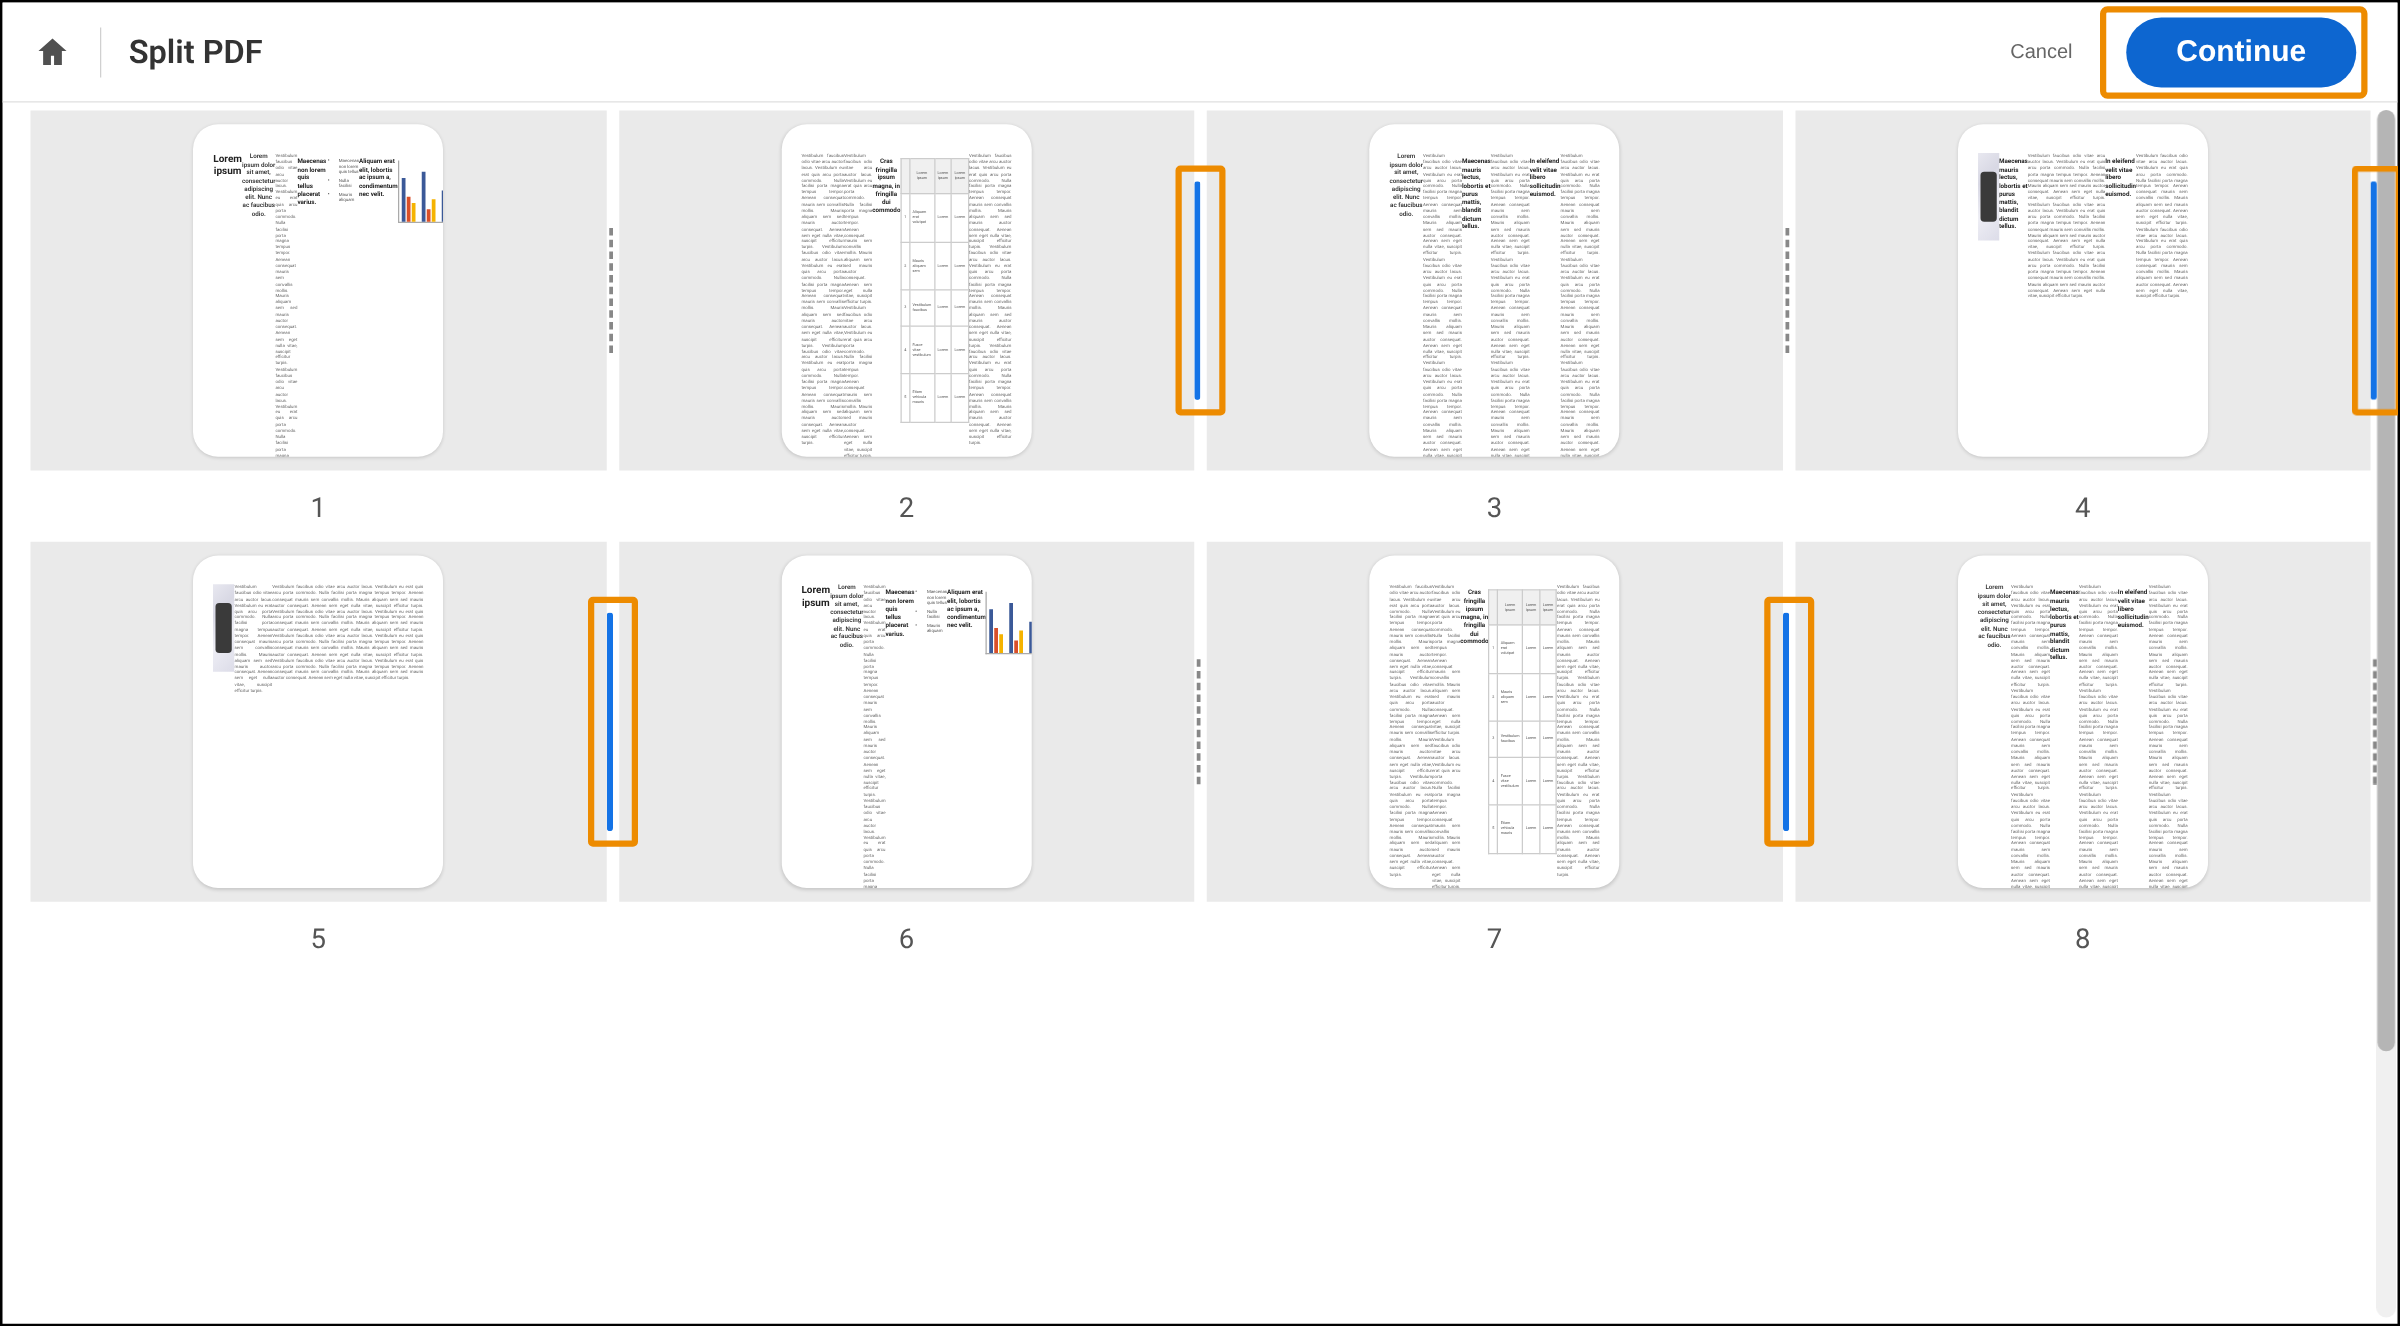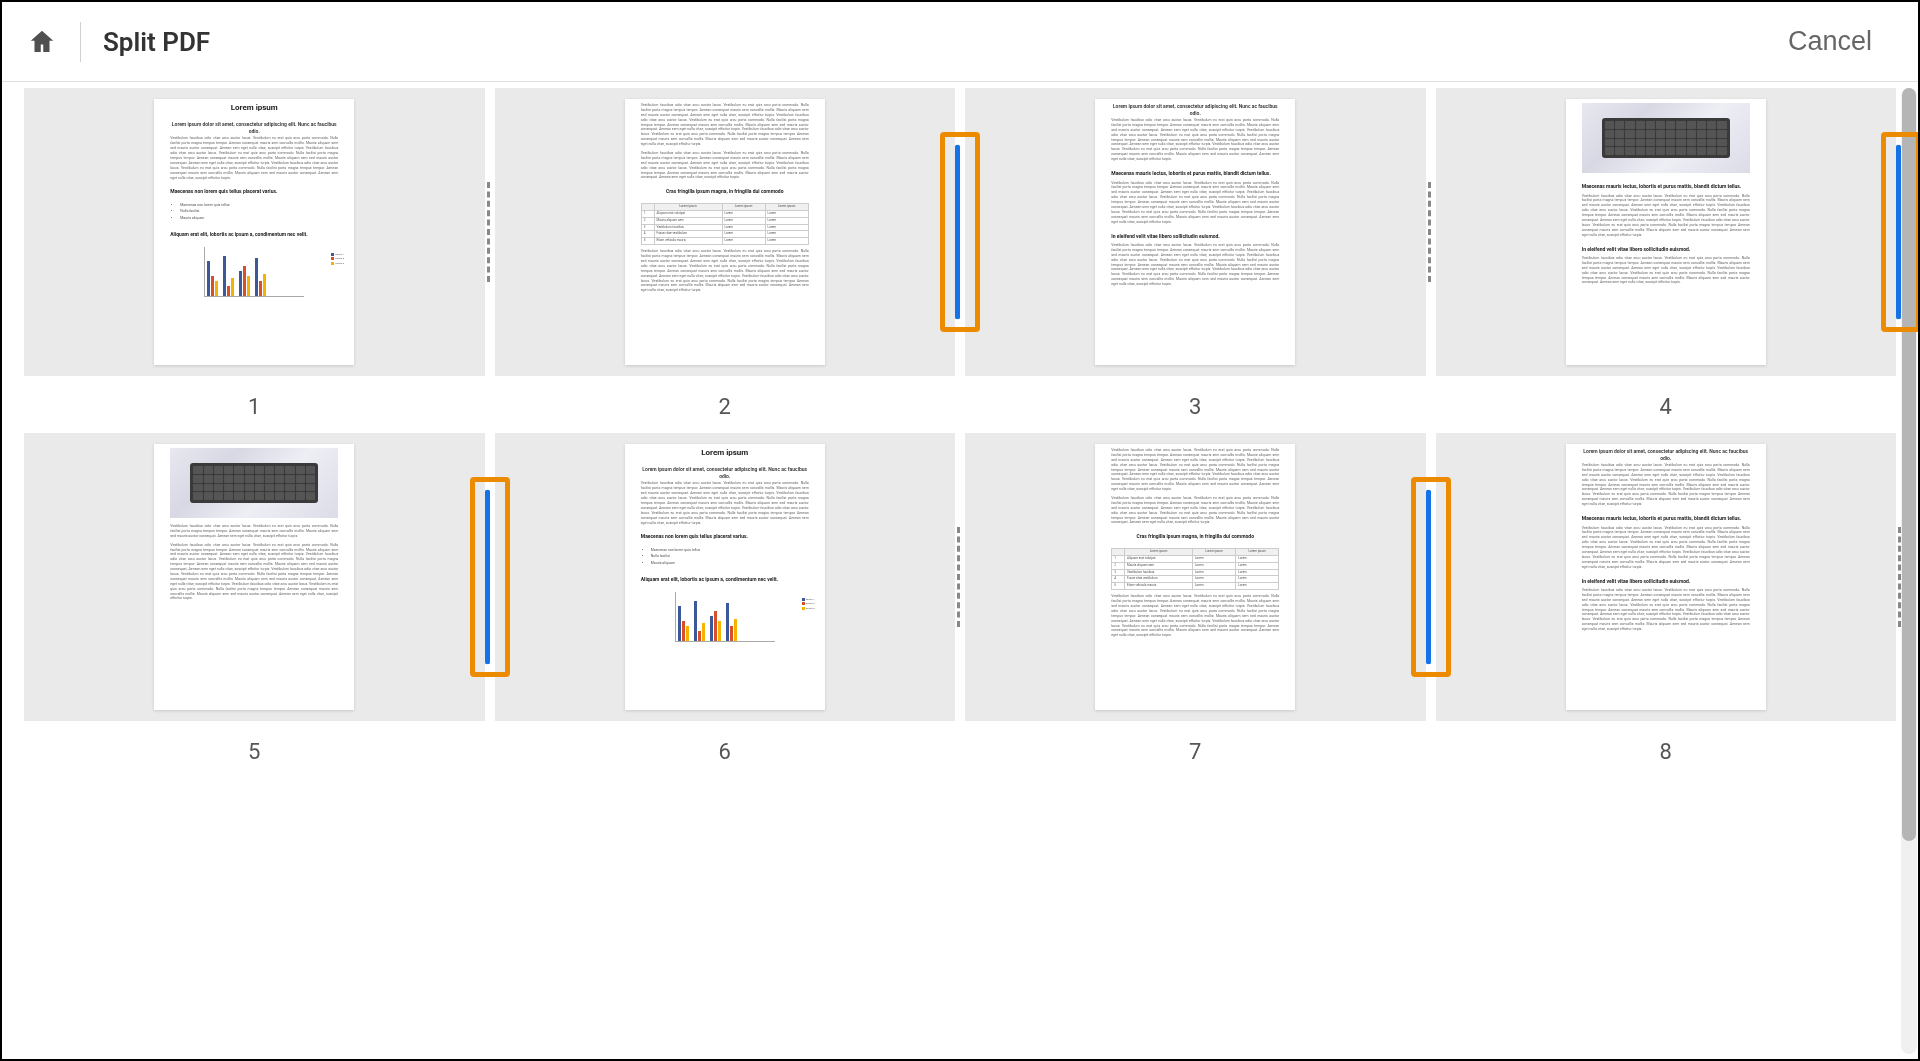--- a/index.html
+++ b/index.html
@@ -35,21 +35,21 @@
     margin: 0 22px;
   }
   .page-title {
     font-size: 26px;
     font-weight: 600;
     color: #333;
     flex: 0 0 auto;
   }
   .header-spacer { flex: 1; }
   .cancel-btn {
-    font-size: 27px;
+    font-size: 16px;
     color: #666;
     background: none;
     border: none;
     padding: 10px 22px;
     cursor: pointer;
   }
   .continue-btn {
     font-size: 24px;
     font-weight: 600;
     color: #fff;
@@ -89,27 +89,28 @@
     display: flex;
     align-items: center;
     justify-content: center;
     position: relative;
   }
   .page {
     background: #fff;
     width: 200px;
     height: 266px;
     box-shadow: 0 1px 3px rgba(0,0,0,0.15);
-    padding: 4px 16px;
+    padding: 23px 16px;
     font-size: 4px;
     line-height: 1.3;
     color: #555;
     overflow: hidden;
     display: flex;
-    flex-direction: column;
+    flex-direction: row;
+    border-radius: 20px;
   }
   .page-num {
     font-size: 22px;
     color: #555;
     margin-top: 18px;
     margin-bottom: 4px;
   }
   .divider {
     position: absolute;
     right: -5px;
@@ -184,20 +185,23 @@
 <div class="header">
   <div class="home-icon">
     <svg viewBox="0 0 24 24" width="30" height="30" fill="#505050">
         <path d="M12 3l9 8h-3v9h-5v-6H11v6H6v-9H3z"></path>
       </svg>
   </div>
   <div class="title-divider"></div>
   <div class="page-title">Split PDF</div>
   <div class="header-spacer"></div>
   <button class="cancel-btn">Cancel</button>
+  <span class="continue-highlight">
+    <button class="continue-btn">Continue</button>
+  </span>
 </div>
 
 <div class="content">
   <div class="row" id="row1">
       <div class="cell">
     <div class="thumb-area">
       <div class="page">
             <div class="p-title">Lorem ipsum</div>
             <div class="p-sub">Lorem ipsum dolor sit amet, consectetur adipiscing elit. Nunc ac faucibus odio.</div>
             <div class="p-para">Vestibulum faucibus odio vitae arcu auctor lacus. Vestibulum eu erat quis arcu porta commodo. Nulla facilisi porta magna tempus tempor. Aenean consequat mauris sem convallis mollis. Mauris aliquam sem sed mauris auctor consequat. Aenean sem eget nulla vitae, suscipit efficitur turpis. Vestibulum faucibus odio vitae arcu auctor lacus. Vestibulum eu erat quis arcu porta commodo. Nulla facilisi porta magna tempus tempor. Aenean consequat mauris sem convallis mollis. Mauris aliquam sem sed mauris auctor consequat. Aenean sem eget nulla vitae, suscipit efficitur turpis. Vestibulum faucibus odio vitae arcu auctor lacus. Vestibulum eu erat quis arcu porta commodo. Nulla facilisi porta magna tempus tempor. Aenean consequat mauris sem convallis mollis. Mauris aliquam sem sed mauris auctor consequat. Aenean sem eget nulla vitae, suscipit efficitur turpis. </div>

